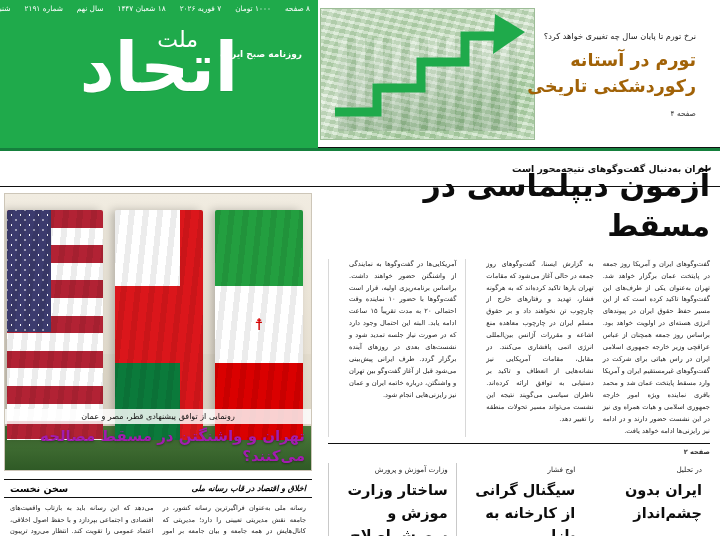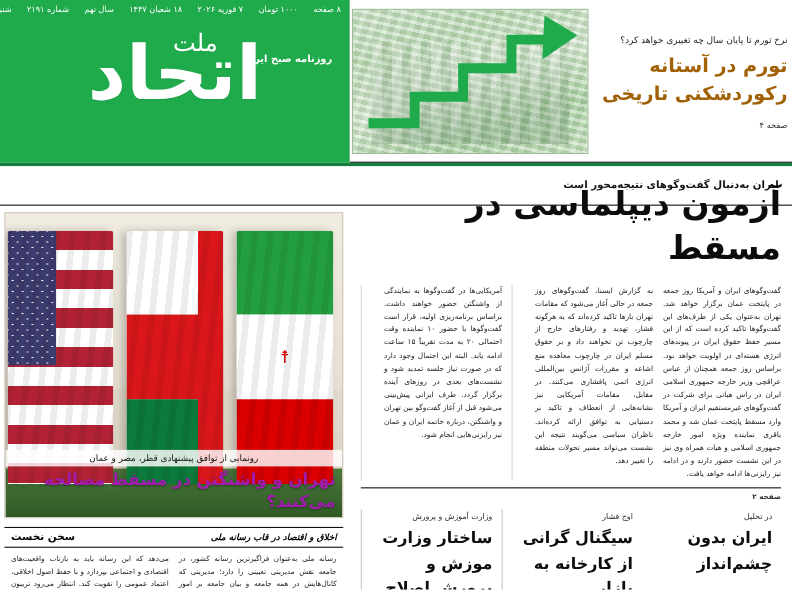--- a/index.html
+++ b/index.html
@@ -118,21 +118,21 @@
   .arrow-svg {
     position: absolute;
     right: 190px;
     top: 4px;
     width: 205px;
     height: 120px;
     z-index: 3;
   }
   .head-text {
     position: absolute;
-    right: 4px;
+    right: 24px;
     top: 30px;
     width: 178px;
     text-align: right;
     direction: rtl;
   }
   .kicker {
     font-size: 8.2px;
     color: #222;
     line-height: 1.5;
     margin-bottom: 6px;

